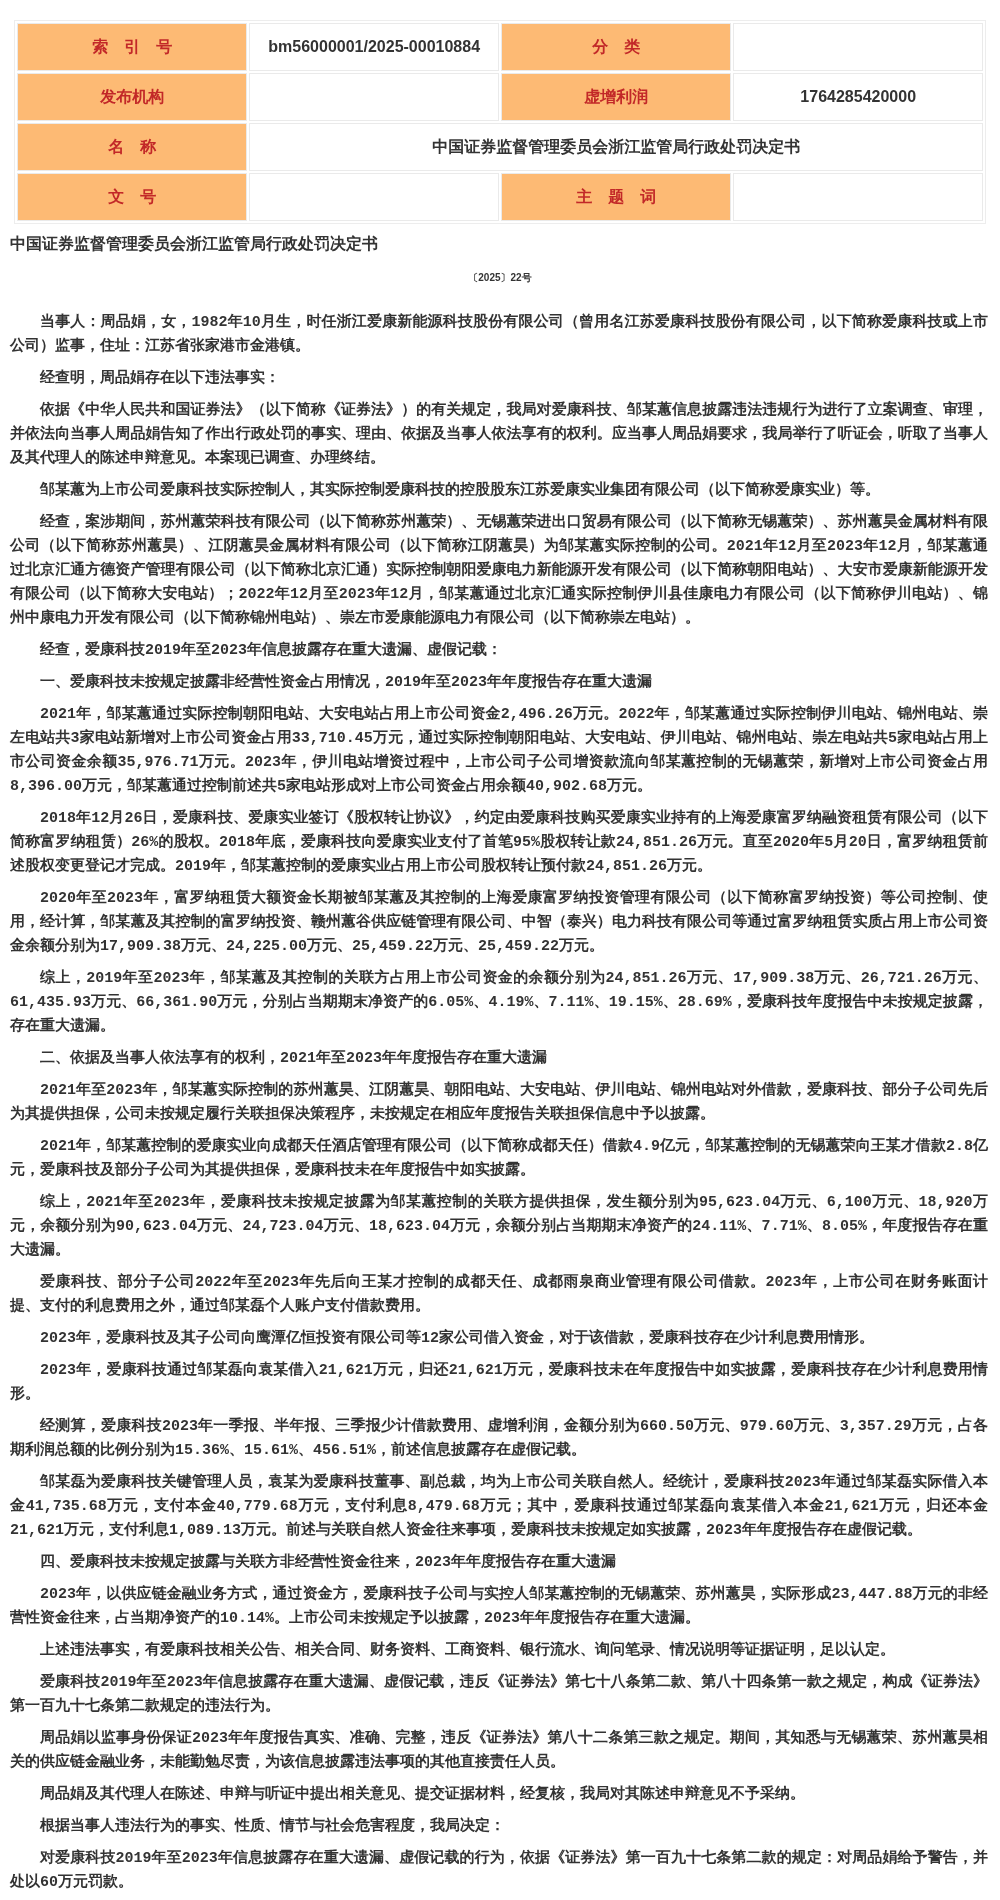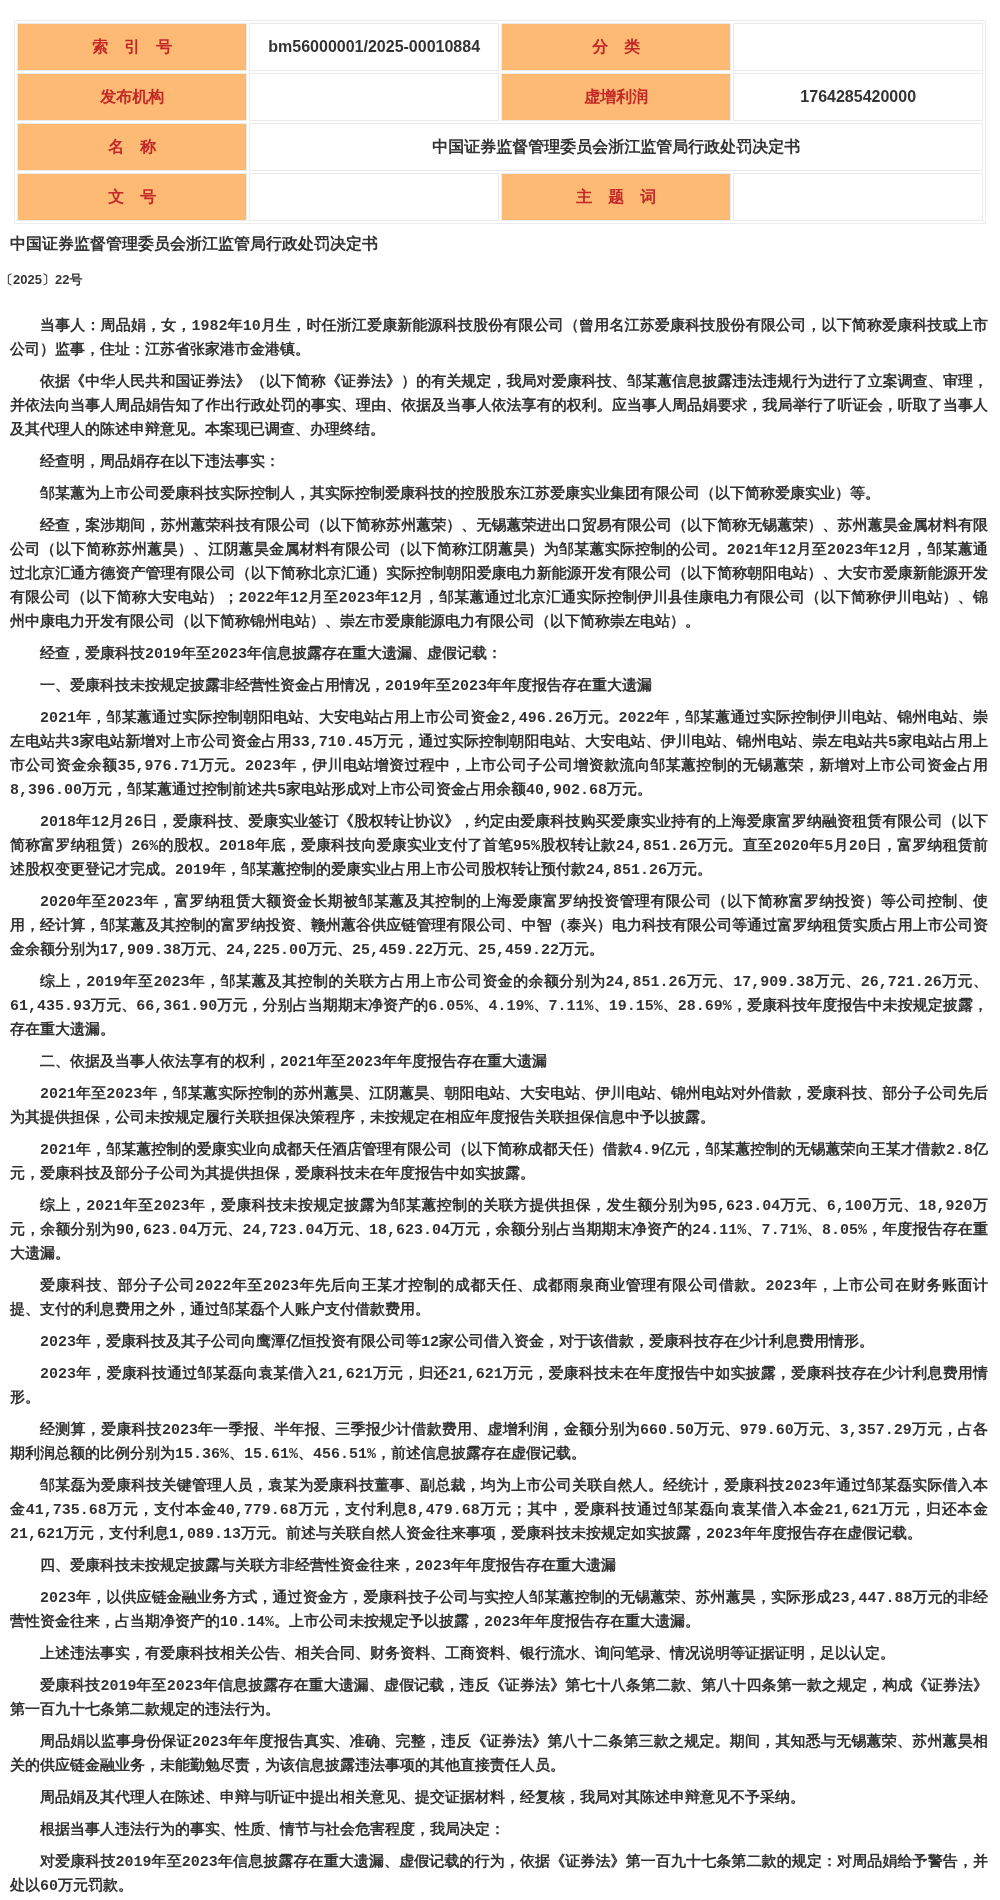--- a/index.html
+++ b/index.html
@@ -48,22 +48,23 @@
   td.meta-value.idx { max-width: 210px; }
 
   
   .doc-title {
     font-weight: bold;
     font-size: 16px;
     color: #333;
     padding: 10px 10px 0 10px;
   }
   .doc-number {
+    text-align: center;
     font-weight: bold;
-    font-size: 13px;
+    font-size: 10px;
     margin: 16px 0 26px 0;
   }
   .doc-body {
     padding: 0 12px 0 10px;
     font-weight: bold;
     font-size: 15px;
     line-height: 24px;
     color: #333;
     text-align: justify;
   }
@@ -105,22 +106,22 @@
       </tr>
     </tbody>
   </table>
 
   <div class="doc-title">中国证券监督管理委员会浙江监管局行政处罚决定书</div>
 
   <div class="doc-number">〔2025〕22号</div>
 
   <div class="doc-body">
       <p class="para">当事人：周品娟，女，1982年10月生，时任浙江爱康新能源科技股份有限公司（曾用名江苏爱康科技股份有限公司，以下简称爱康科技或上市公司）监事，住址：江苏省张家港市金港镇。</p>
+      <p class="para">经查明，周品娟存在以下违法事实：</p>
       <p class="para">依据《中华人民共和国证券法》（以下简称《证券法》）的有关规定，我局对爱康科技、邹某蕙信息披露违法违规行为进行了立案调查、审理，并依法向当事人周品娟告知了作出行政处罚的事实、理由、依据及当事人依法享有的权利。应当事人周品娟要求，我局举行了听证会，听取了当事人及其代理人的陈述申辩意见。本案现已调查、办理终结。</p>
-      <p class="para">经查明，周品娟存在以下违法事实：</p>
       <p class="para">邹某蕙为上市公司爱康科技实际控制人，其实际控制爱康科技的控股股东江苏爱康实业集团有限公司（以下简称爱康实业）等。</p>
       <p class="para">经查，案涉期间，苏州蕙荣科技有限公司（以下简称苏州蕙荣）、无锡蕙荣进出口贸易有限公司（以下简称无锡蕙荣）、苏州蕙昊金属材料有限公司（以下简称苏州蕙昊）、江阴蕙昊金属材料有限公司（以下简称江阴蕙昊）为邹某蕙实际控制的公司。2021年12月至2023年12月，邹某蕙通过北京汇通方德资产管理有限公司（以下简称北京汇通）实际控制朝阳爱康电力新能源开发有限公司（以下简称朝阳电站）、大安市爱康新能源开发有限公司（以下简称大安电站）；2022年12月至2023年12月，邹某蕙通过北京汇通实际控制伊川县佳康电力有限公司（以下简称伊川电站）、锦州中康电力开发有限公司（以下简称锦州电站）、崇左市爱康能源电力有限公司（以下简称崇左电站）。</p>
       <p class="para">经查，爱康科技2019年至2023年信息披露存在重大遗漏、虚假记载：</p>
       <p class="para heading">一、爱康科技未按规定披露非经营性资金占用情况，2019年至2023年年度报告存在重大遗漏</p>
       <p class="para">2021年，邹某蕙通过实际控制朝阳电站、大安电站占用上市公司资金2,496.26万元。2022年，邹某蕙通过实际控制伊川电站、锦州电站、崇左电站共3家电站新增对上市公司资金占用33,710.45万元，通过实际控制朝阳电站、大安电站、伊川电站、锦州电站、崇左电站共5家电站占用上市公司资金余额35,976.71万元。2023年，伊川电站增资过程中，上市公司子公司增资款流向邹某蕙控制的无锡蕙荣，新增对上市公司资金占用8,396.00万元，邹某蕙通过控制前述共5家电站形成对上市公司资金占用余额40,902.68万元。</p>
       <p class="para">2018年12月26日，爱康科技、爱康实业签订《股权转让协议》，约定由爱康科技购买爱康实业持有的上海爱康富罗纳融资租赁有限公司（以下简称富罗纳租赁）26%的股权。2018年底，爱康科技向爱康实业支付了首笔95%股权转让款24,851.26万元。直至2020年5月20日，富罗纳租赁前述股权变更登记才完成。2019年，邹某蕙控制的爱康实业占用上市公司股权转让预付款24,851.26万元。</p>
       <p class="para">2020年至2023年，富罗纳租赁大额资金长期被邹某蕙及其控制的上海爱康富罗纳投资管理有限公司（以下简称富罗纳投资）等公司控制、使用，经计算，邹某蕙及其控制的富罗纳投资、赣州蕙谷供应链管理有限公司、中智（泰兴）电力科技有限公司等通过富罗纳租赁实质占用上市公司资金余额分别为17,909.38万元、24,225.00万元、25,459.22万元、25,459.22万元。</p>
       <p class="para">综上，2019年至2023年，邹某蕙及其控制的关联方占用上市公司资金的余额分别为24,851.26万元、17,909.38万元、26,721.26万元、61,435.93万元、66,361.90万元，分别占当期期末净资产的6.05%、4.19%、7.11%、19.15%、28.69%，爱康科技年度报告中未按规定披露，存在重大遗漏。</p>
       <p class="para heading">二、依据及当事人依法享有的权利，2021年至2023年年度报告存在重大遗漏</p>
       <p class="para">2021年至2023年，邹某蕙实际控制的苏州蕙昊、江阴蕙昊、朝阳电站、大安电站、伊川电站、锦州电站对外借款，爱康科技、部分子公司先后为其提供担保，公司未按规定履行关联担保决策程序，未按规定在相应年度报告关联担保信息中予以披露。</p>

